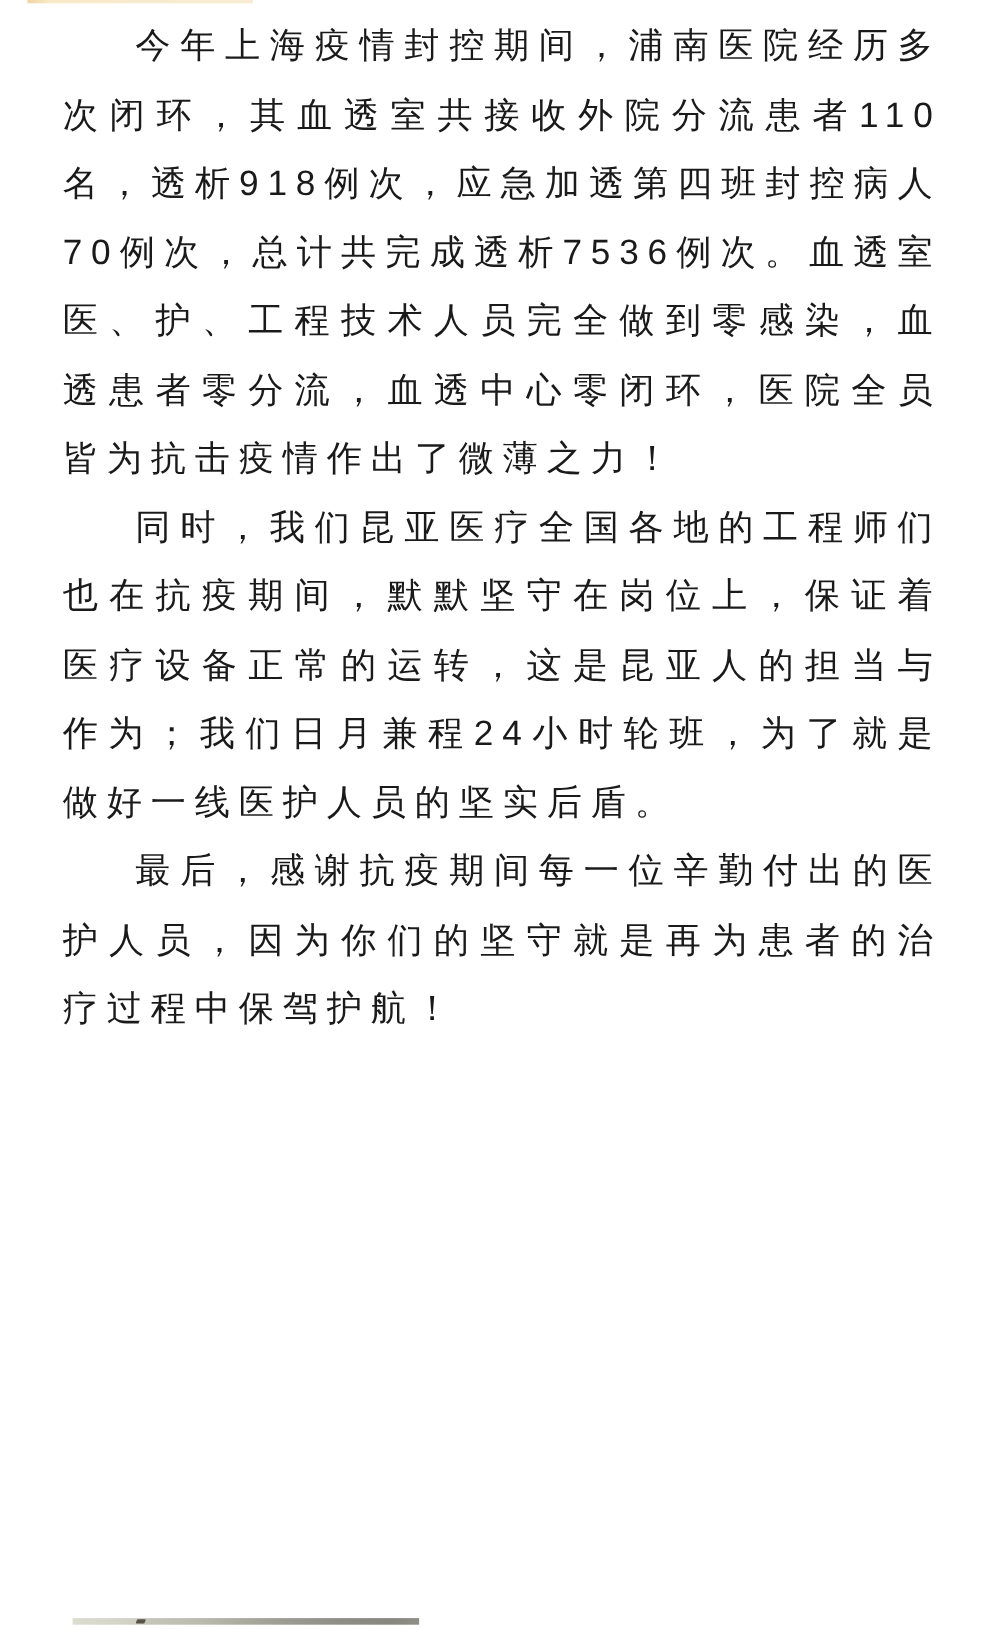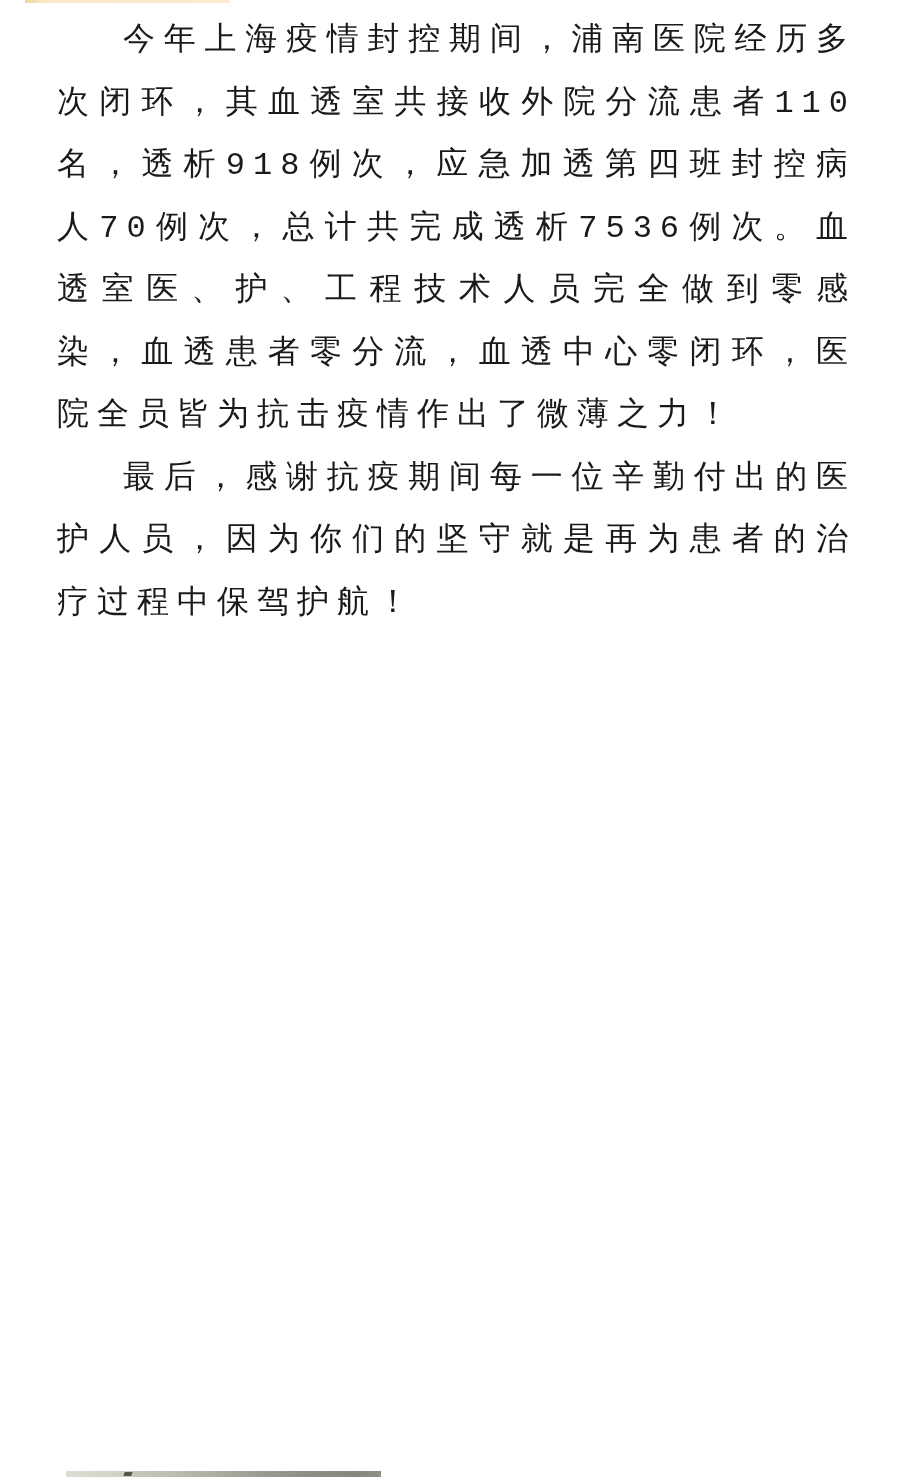--- a/index.html
+++ b/index.html
@@ -6,21 +6,21 @@
     margin: 0;
     padding: 0;
     background: #ffffff;
   }
   .page {
     position: relative;
     width: 912px;
     height: 1481px;
     background: #ffffff;
     overflow: hidden;
-    font-family: Liberation Mono, monospace;
+    font-family: Liberation Sans, sans-serif;
   }
   .top-accent-bar {
     position: absolute;
     left: 25px;
     top: 0;
     width: 205px;
     height: 3px;
     background: linear-gradient(to right, #f0d5a2 0%, #f8e9c8 10%, #f9ecd2 100%);
   }
   .article-body {
@@ -73,20 +73,21 @@
 </style>
 </head>
 <body>
 
 <div class="page">
 
   <div class="top-accent-bar"></div>
 
   <div class="article-body">
     <p>今年上海疫情封控期间，浦南医院经历多次闭环，其血透室共接收外院分流患者110名，透析918例次，应急加透第四班封控病人70例次，总计共完成透析7536例次。血透室医、护、工程技术人员完全做到零感染，血透患者零分流，血透中心零闭环，医院全员皆为抗击疫情作出了微薄之力！</p>
+    <p>同时，我们昆亚医疗全国各地的工程师们也在抗疫期间，默默坚守在岗位上，保证着医疗设备正常的运转，这是昆亚人的担当与作为；我们日月兼程24小时轮班，为了就是做好一线医护人员的坚实后盾。</p>
     <p>最后，感谢抗疫期间每一位辛勤付出的医护人员，因为你们的坚守就是再为患者的治疗过程中保驾护航！</p>
   </div>
 
   <div class="photo-strip">
     <span class="dark-spot"></span>
   </div>
 
 </div>
 
 </body></html>

